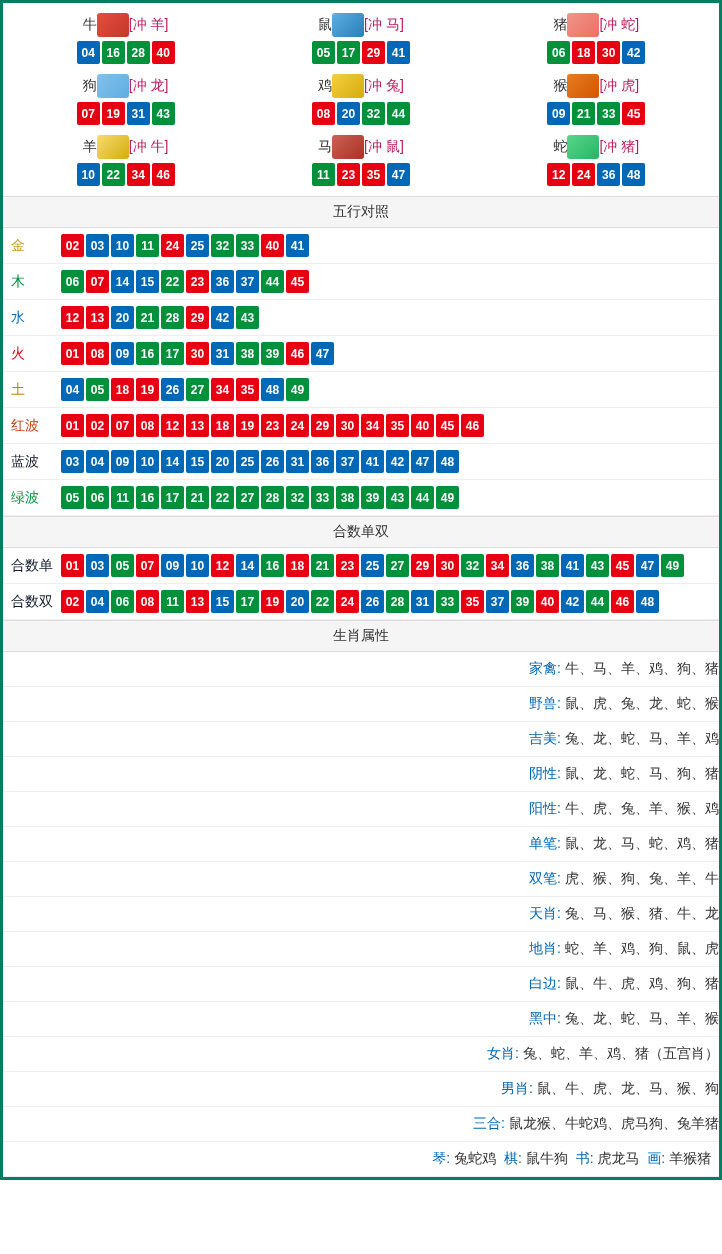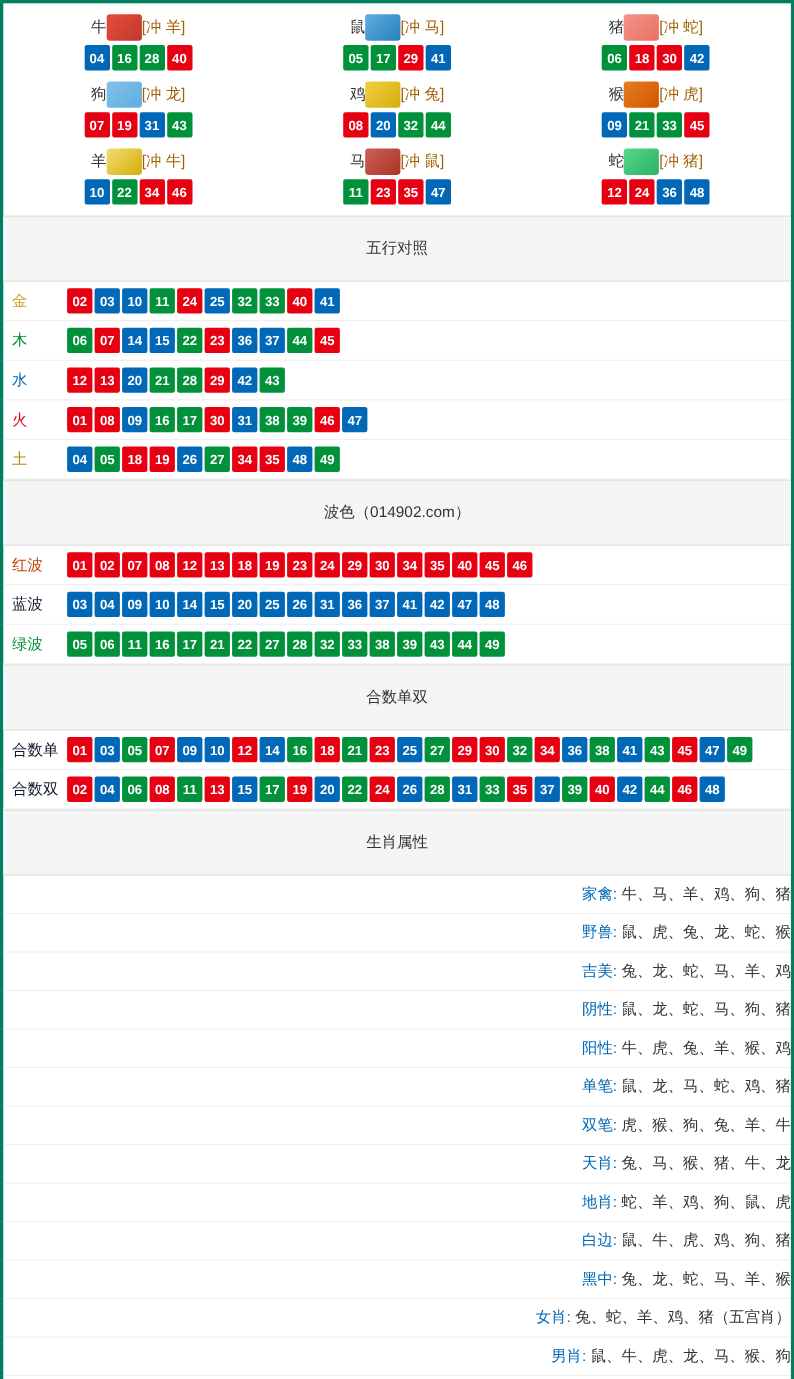--- a/index.html
+++ b/index.html
@@ -1,27 +1,27 @@
 <!DOCTYPE html>
 <html><head>
 <meta charset="utf-8">
 <style>
 body{margin:0;padding:0;font-family:Arial,"Microsoft YaHei",sans-serif;font-size:14px;background:#fff;color:#333}
 .container{width:722px;border:3px solid #008060;background:#fff;box-sizing:border-box}
 .zodiac-grid{display:flex;flex-wrap:wrap;padding:5px}
 .zodiac-cell{width:33.33%;text-align:center;padding:5px 0;box-sizing:border-box}
 .zodiac-name{font-size:14px;margin-bottom:3px}
-.zodiac-chong{color:#a16207}
+.zodiac-chong{color:#be185d}
 .zodiac-icon{display:inline-block;width:32px;height:24px;vertical-align:middle;border-radius:3px}
 .num-row{display:flex;justify-content:center;gap:2px;margin-top:4px}
 .num{display:inline-flex;align-items:center;justify-content:center;width:23px;height:23px;color:#fff;font-size:12px;font-weight:bold;border-radius:2px}
 .red{background:#e60012}
 .blue{background:#0068b7}
 .green{background:#00913a}
-.section-header{background:#f5f5f5;text-align:center;padding:20px 0;border-top:1px solid #ddd;border-bottom:1px solid #ddd;font-size:14px;color:#333}
+.section-header{background:#f5f5f5;text-align:center;padding:6px 0;border-top:1px solid #ddd;border-bottom:1px solid #ddd;font-size:14px;color:#333}
 .data-row{display:flex;align-items:center;border-bottom:1px solid #eee;padding:6px 8px}
 .row-label{width:50px;flex-shrink:0;font-size:14px}
 .row-nums{display:flex;flex-wrap:wrap;gap:2px}
 .label-gold{color:#c9a227}
 .label-wood{color:#00913a}
 .label-water{color:#0068b7}
 .label-fire{color:#e60012}
 .label-earth{color:#b8860b}
 .label-red{color:#c2410c}
 .label-blue{color:#0f172a}
@@ -195,21 +195,20 @@
           <span class="num red">18</span>
           <span class="num red">19</span>
           <span class="num blue">26</span>
           <span class="num green">27</span>
           <span class="num red">34</span>
           <span class="num red">35</span>
           <span class="num blue">48</span>
           <span class="num green">49</span>
         </div>
       </div>
-      <div class="section-header">波色（014902.com）</div>
       <div class="data-row">
         <div class="row-label label-red">红波</div>
         <div class="row-nums">
           <span class="num red">01</span>
           <span class="num red">02</span>
           <span class="num red">07</span>
           <span class="num red">08</span>
           <span class="num red">12</span>
           <span class="num red">13</span>
           <span class="num red">18</span>

